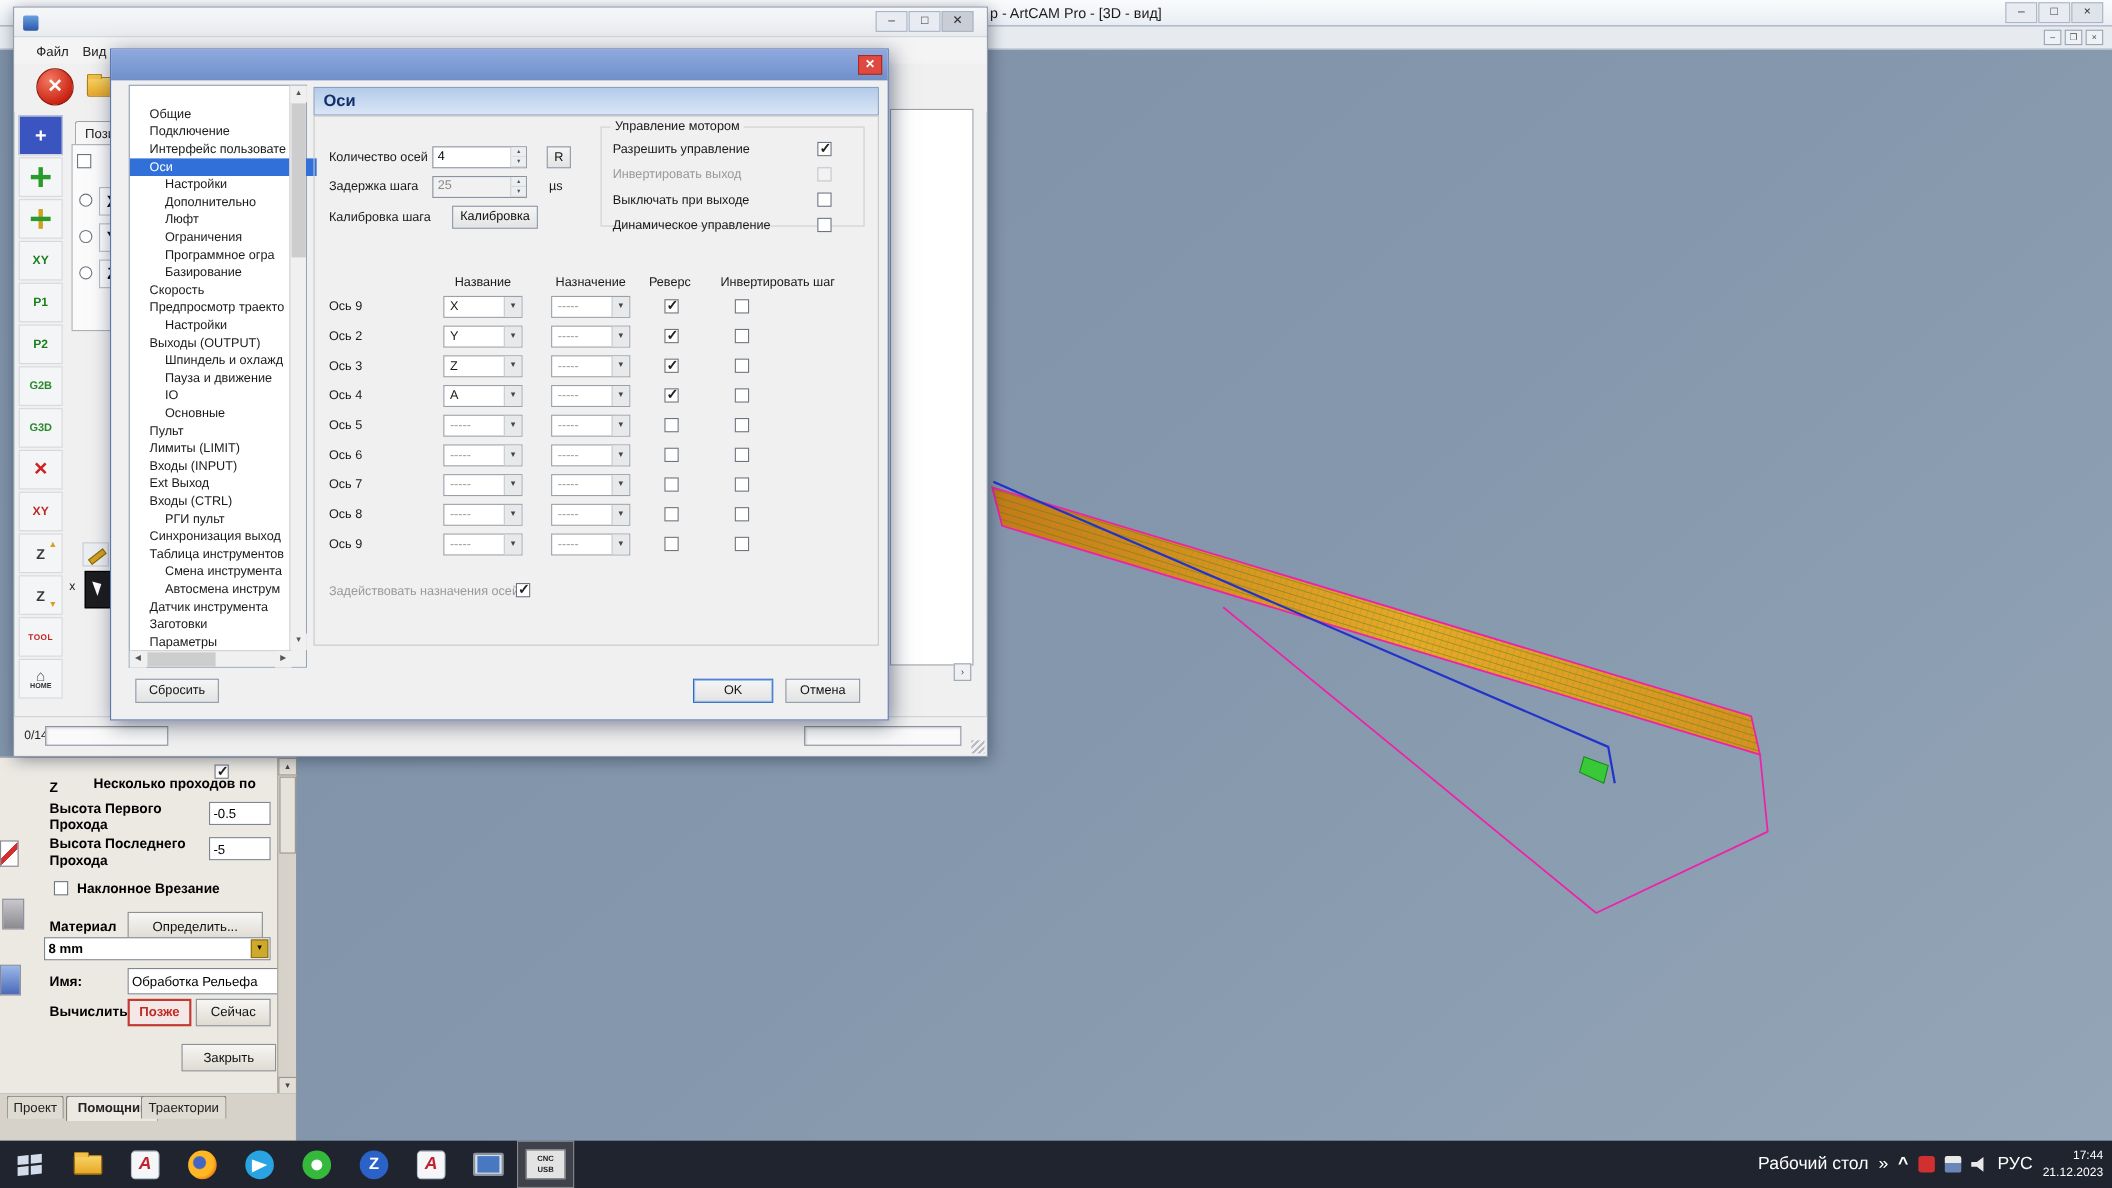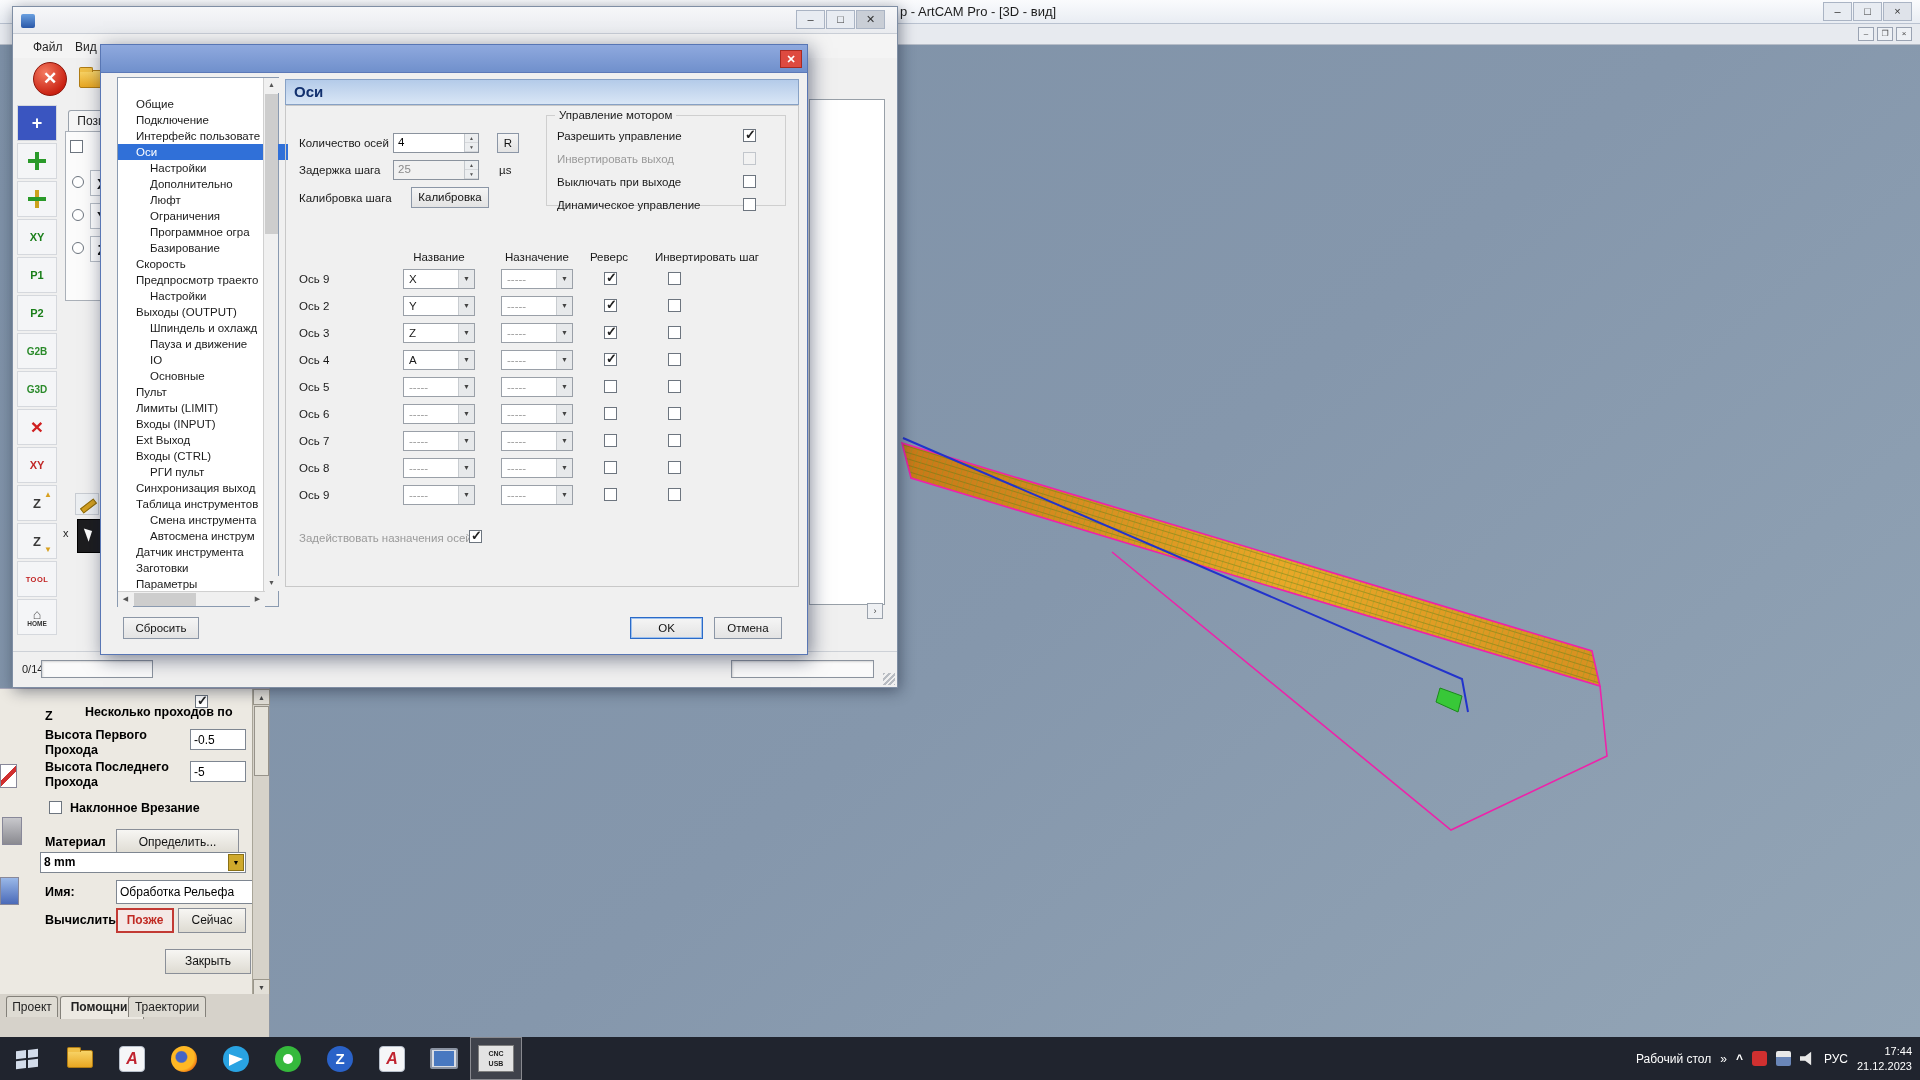--- a/index.html
+++ b/index.html
@@ -149,21 +149,21 @@
   .circle-ic { width:26px; height:26px; border-radius:50%; position:relative; }
   .tg-plane { position:absolute; left:6px; top:8px; width:0; height:0; border-left:14px solid #fff;
     border-top:5px solid transparent; border-bottom:7px solid transparent; }
   .artcam-ic { width:26px; height:26px; background:#f5f6f8; border-radius:4px; border:1px solid #b8c0cc;
     color:#c02430; font-weight:bold; font-style:italic; font-size:16px; text-align:center; line-height:24px; }
   .viewer-ic { width:28px; height:21px; background:#d8dce4; border:2px solid #8a93a2; border-radius:2px; position:relative; }
   .viewer-ic::after { content:""; position:absolute; left:2px; top:1px; right:2px; bottom:1px; background:#4878c0; }
   .cnc-badge { width:36px; height:27px; background:#e3e3e3; border:1px solid #7e7e7e; color:#222;
     font-size:7px; font-weight:bold; text-align:center; line-height:1.4; padding-top:3px; }
   #tray { position:absolute; right:8px; top:0; height:43px; display:flex; align-items:center; gap:9px; color:#fff; }
-  #tray .t { font-size:12px; }
+  #tray .t { font-size:16px; }
   .tray-ic { width:15px; height:15px; }
   #spk { clip-path:polygon(0 35%, 35% 35%, 75% 5%, 75% 95%, 35% 65%, 0 65%); background:#e8e8e8; }
   #clock { text-align:right; font-size:11px; line-height:1.35; }
 
   .noselect { user-select:none; }
 </style>
 </head>
 <body class="noselect">
 
 <div id="viewport">

